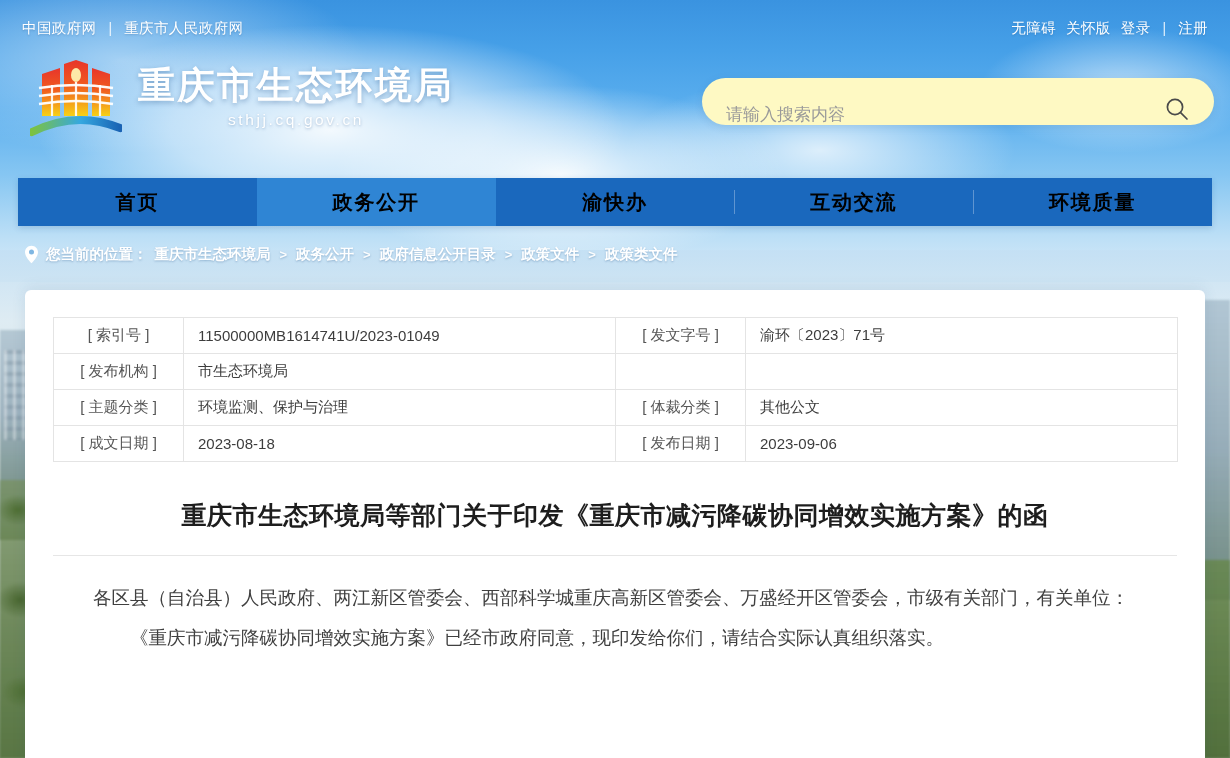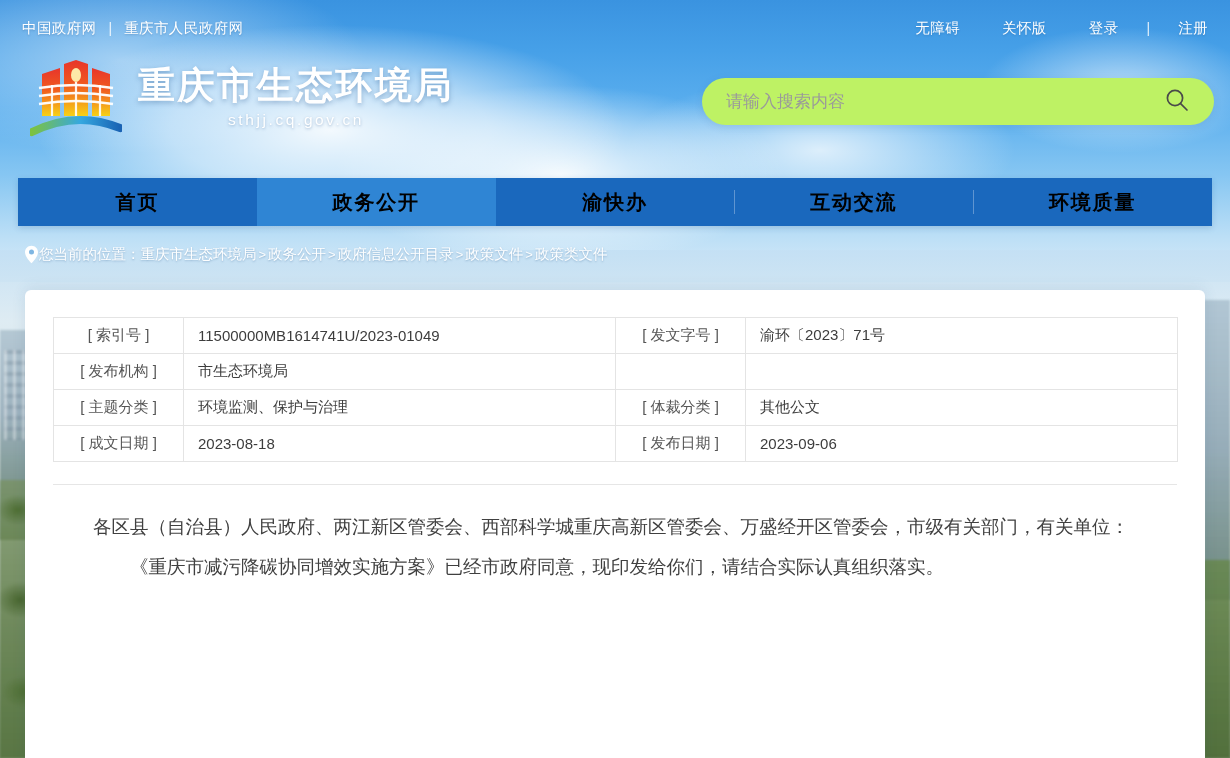--- a/index.html
+++ b/index.html
@@ -96,21 +96,21 @@
   .topbar {
     position: absolute;
     left: 0; top: 0;
     width: 1230px; height: 56px;
     display: flex;
     align-items: center;
     padding: 0 22px;
     z-index: 8;
   }
   .topbar-left { display: flex; align-items: center; gap: 0; }
-  .topbar-right { margin-left: auto; display: flex; align-items: center; gap: 16px; }
+  .topbar-right { margin-left: auto; display: flex; align-items: center; gap: 0; }
   .top-link {
     color: #ffffff;
     font-size: 14.5px;
     letter-spacing: 0.4px;
     text-decoration: none;
     white-space: nowrap;
     text-shadow: 0 1px 2px rgba(20,60,110,0.25);
     cursor: pointer;
   }
   .top-sep {
@@ -151,24 +151,24 @@
     text-align: center;
     text-shadow: 0 1px 3px rgba(20,70,130,0.35);
     font-family: "Liberation Sans", sans-serif;
   }
 
   
   .search-wrap {
     position: absolute;
     right: 16px; top: 78px;
     width: 512px; height: 47px;
-    background: #bef264;
+    background: #fef9c3;
     border-radius: 24px;
     display: flex;
-    align-items: center;
+    align-items: flex-end;
     padding: 0 22px 0 24px;
     box-shadow: 0 2px 8px rgba(30,80,140,0.12);
     z-index: 8;
   }
   .search-input {
     flex: 1;
     border: none;
     outline: none;
     font-size: 17px;
     color: #333;
@@ -217,25 +217,27 @@
   }
   .nav-item.active::before,
   .nav-item.active + .nav-item::before { display: none; }
 
   
   .breadcrumb {
     position: absolute;
     left: 24px; top: 245px;
     display: flex;
     align-items: center;
+    gap: 7px;
     z-index: 8;
     font-size: 14.5px;
     color: #ffffff;
     text-shadow: 0 1px 2px rgba(40,90,140,0.35);
     white-space: nowrap;
+    font-weight: bold;
   }
   .pin-icon { display: flex; align-items: center; }
   .crumb { color: #ffffff; text-decoration: none; cursor: pointer; }
   .crumb-sep { color: rgba(255,255,255,0.95); font-size: 13px; padding: 0 2px; }
   .crumb-label { color: #ffffff; }
 
   
   .card {
     position: absolute;
     left: 25px; top: 290px;
@@ -441,20 +443,21 @@
         </tr>
         <tr>
           <td class="lbl">[ 成文日期 ]</td>
           <td class="val">2023-08-18</td>
           <td class="lbl">[ 发布日期 ]</td>
           <td class="val">2023-09-06</td>
         </tr>
       </tbody>
     </table>
 
+    <h1 class="doc-title">重庆市生态环境局等部门关于印发《重庆市减污降碳协同增效实施方案》的函</h1>
     <div class="title-rule"></div>
 
     <div class="doc-body">
       <p class="doc-para">各区县（自治县）人民政府、两江新区管委会、西部科学城重庆高新区管委会、万盛经开区管委会，市级有关部门，有关单位：</p>
       <p class="doc-para indent">《重庆市减污降碳协同增效实施方案》已经市政府同意，现印发给你们，请结合实际认真组织落实。</p>
     </div>
 
   </div>
 </div>
 

